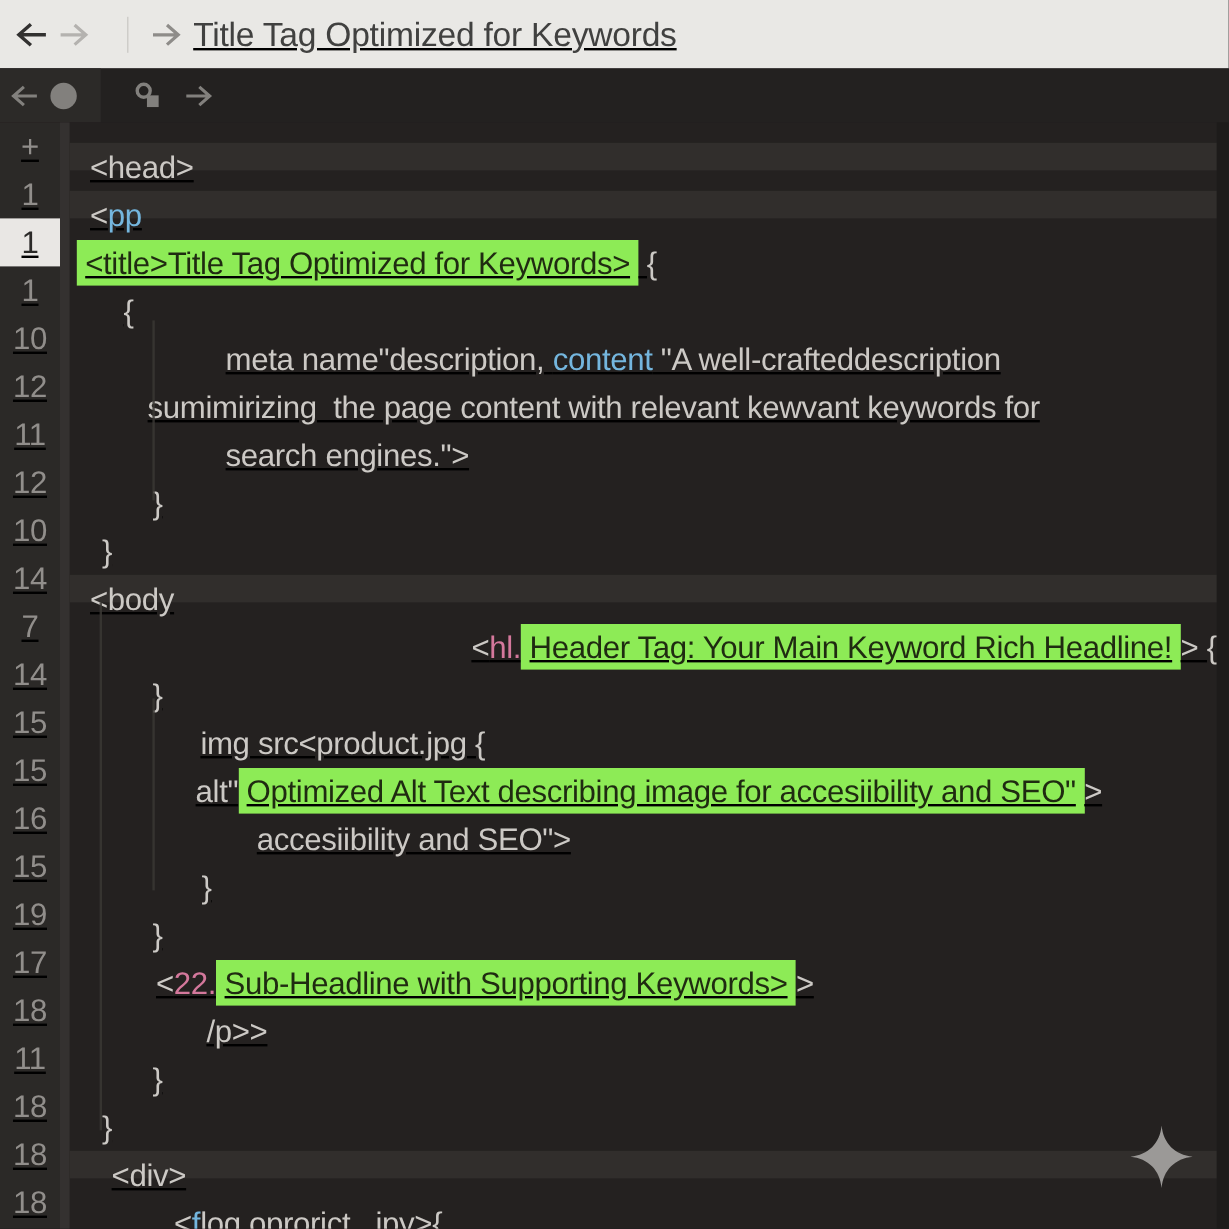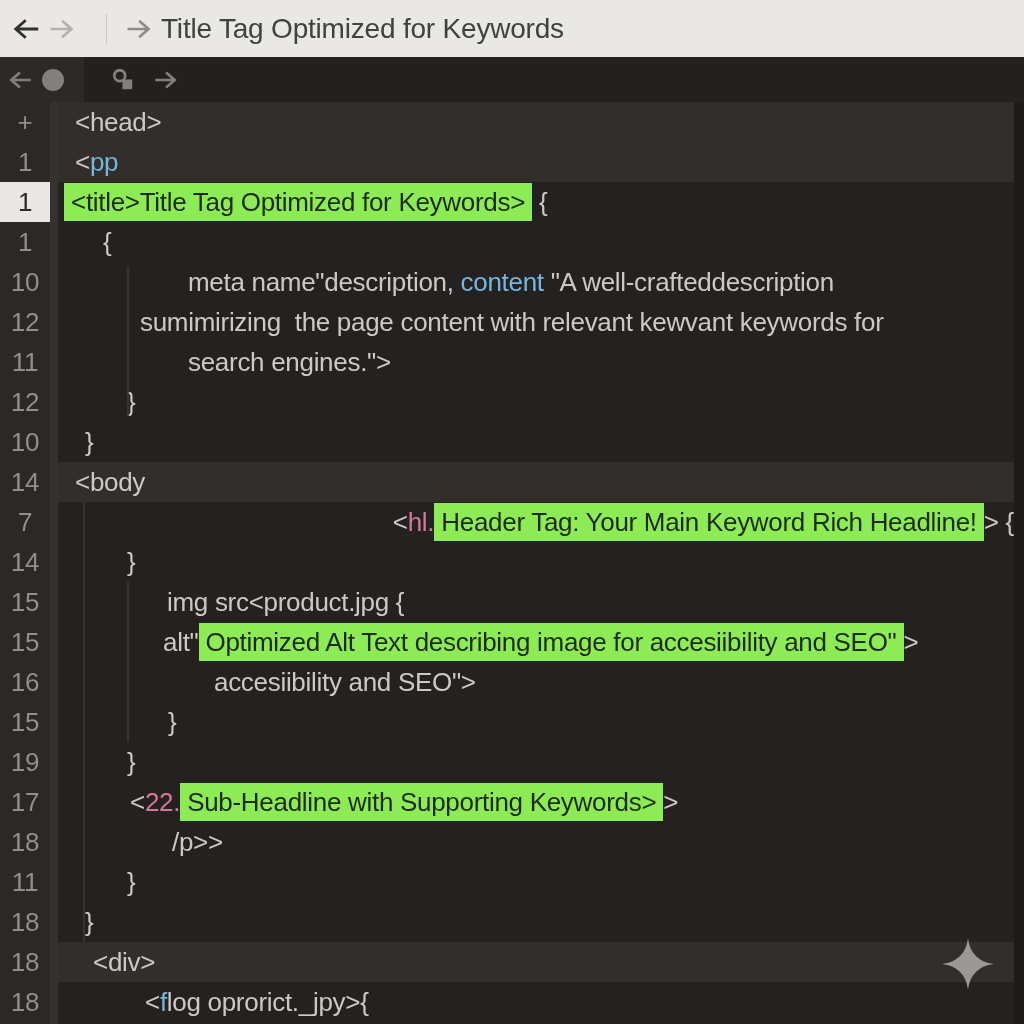--- a/index.html
+++ b/index.html
@@ -5,21 +5,21 @@
   :root{
     --titlebar-bg:#e9e8e5; --titlebar-text:#414140; --toolbar-bg:#232120;
     --icon-gray:#82807d; --editor-bg:#242120; --gutter-bg:#2b2927;
     --gutter-text:#918e8b; --row-light:#312e2c; --code-text:#ccc9c5;
     --blue:#74b6de; --pink:#d4789c; --green:#8deb56; --green-text:#1f2b11;
     --gutter-hl-bg:#e9e7e4; --gutter-hl-text:#2b2a28; --strip:#343130;
   }
   *{margin:0;padding:0;box-sizing:border-box;}
   html,body{width:1024px;height:1024px;overflow:hidden;background:var(--editor-bg);
     font-family:"Liberation Sans","DejaVu Sans",sans-serif;}
-  .app{width:1024px;height:880px;position:relative;}
+  .app{width:1024px;height:880px;position:relative;text-decoration:underline;}
 
   
   .titlebar{height:57px;background:var(--titlebar-bg);display:flex;align-items:center;}
   .tb-btn{display:flex;align-items:center;justify-content:center;width:34px;height:34px;flex:none;}
   .tb-btn svg{display:block;}
   .tb-back{margin-left:10px;}
   .tb-divider{width:1px;height:30px;background:#c8c6c3;margin:0 14px 0 28px;flex:none;}
   .tb-nav{margin-right:6px;}
   .tb-title{font-size:28px;color:var(--titlebar-text);letter-spacing:-0.2px;white-space:nowrap;}
 
@@ -33,21 +33,21 @@
 
   
   .editor{position:relative;height:922px;background:var(--editor-bg);}
   .gutter-bg{position:absolute;left:0;top:0;bottom:0;width:50px;background:var(--gutter-bg);}
   .strip-bg{position:absolute;left:50px;top:0;bottom:0;width:8px;background:var(--strip);}
   .lines{position:relative;}
   .code-row{display:flex;height:40px;line-height:40px;font-size:26px;letter-spacing:-0.3px;}
   .gutter{width:50px;flex:none;text-align:center;color:var(--gutter-text);font-size:26px;}
   .gutter-hl{background:var(--gutter-hl-bg);color:var(--gutter-hl-text);}
   .gutter-strip{width:8px;flex:none;}
-  .code-content{flex:1;white-space:pre;color:var(--code-text);margin-right:10px;}
+  .code-content{flex:1;white-space:pre;color:var(--code-text);margin-right:10px;margin-top:17px;}
   .row-light .code-content{background:var(--row-light);}
   .seg-plain{color:var(--code-text);}
   .seg-blue{color:var(--blue);}
   .seg-pink{color:var(--pink);}
   .seg-green{background:var(--green);color:var(--green-text);padding:4px 7px;}
   .guide{position:absolute;width:2px;background:#3a3734;opacity:.85;}
   .guide-1{left:127px;top:165px;height:150px;}
   .guide-2{left:83px;top:400px;height:440px;}
   .guide-3{left:127px;top:480px;height:160px;}
   .scrollbar{position:absolute;right:0;top:0;bottom:0;width:10px;background:#1d1b1a;}
@@ -125,21 +125,21 @@
           <div class="code-content" style="padding-left: 45px;"><span class="seg-plain">{</span></div>
         </div>
         <div class="code-row">
           <div class="gutter">10</div>
           <div class="gutter-strip"></div>
           <div class="code-content" style="padding-left: 130px;"><span class="seg-plain">meta name"description, </span><span class="seg-blue">content</span><span class="seg-plain"> "A well-crafteddescription</span></div>
         </div>
         <div class="code-row">
           <div class="gutter">12</div>
           <div class="gutter-strip"></div>
-          <div class="code-content" style="padding-left: 82px;"><span class="seg-plain">sumimirizing  the page content with relevant kewvant keywords for</span></div>
+          <div class="code-content" style="padding-left: 65px;"><span class="seg-plain">sumimirizing  the page content with relevant kewvant keywords for</span></div>
         </div>
         <div class="code-row">
           <div class="gutter">11</div>
           <div class="gutter-strip"></div>
           <div class="code-content" style="padding-left: 130px;"><span class="seg-plain">search engines."&gt;</span></div>
         </div>
         <div class="code-row">
           <div class="gutter">12</div>
           <div class="gutter-strip"></div>
           <div class="code-content" style="padding-left: 69px;"><span class="seg-plain">}</span></div>

